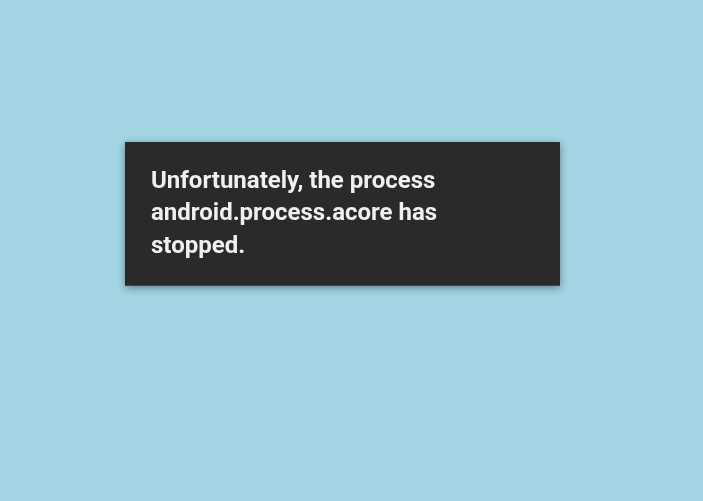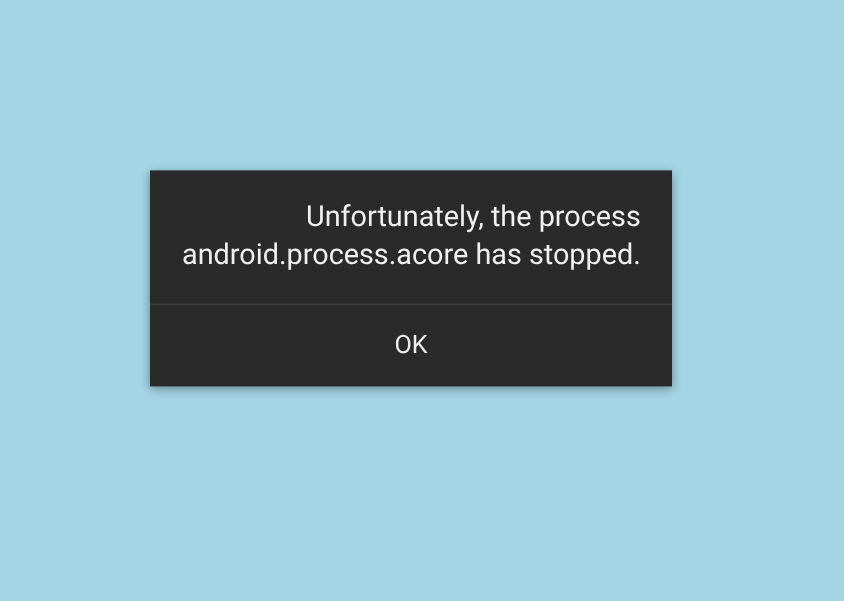--- a/index.html
+++ b/index.html
@@ -21,23 +21,22 @@
       top: 142px;
       width: 435px;
       background-color: #2a2a2a;
       box-shadow: 0 2px 8px rgba(0,0,0,0.4);
     }
     .dialog-message {
       padding: 22px 26px 24px 26px;
       color: #f0f0f0;
       font-size: 24px;
       line-height: 1.35;
-      font-weight: 400;
+      font-weight: 700;
       border-bottom: 1px solid #444;
-      text-align: right;
     }
     .dialog-actions {
       display: flex;
     }
     .dialog-button {
       flex: 1;
       background: transparent;
       border: none;
       color: #eeeeee;
       font-size: 21px;
@@ -46,16 +45,13 @@
       cursor: pointer;
       font-family: inherit;
       text-align: center;
     }
   </style>
 </head>
 <body>
 
 <div class="dialog">
   <div class="dialog-message">Unfortunately, the process android.process.acore has stopped.</div>
-  <div class="dialog-actions">
-    <button class="dialog-button">OK</button>
-  </div>
 </div>
 
 </body></html>

